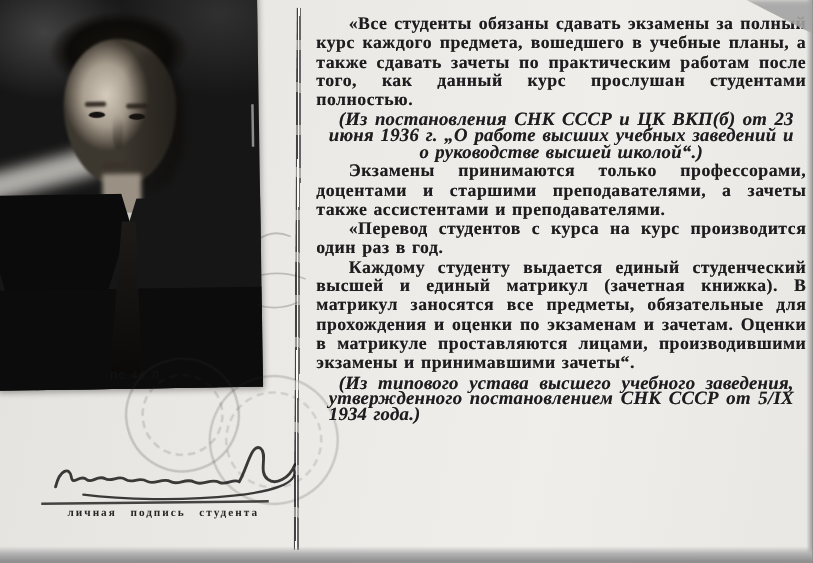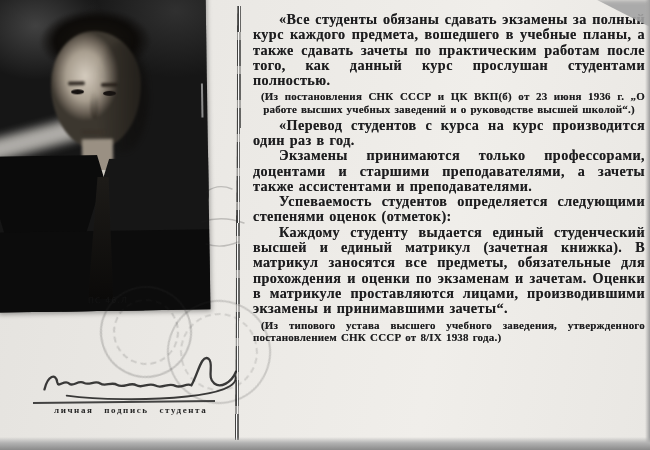--- a/index.html
+++ b/index.html
@@ -67,21 +67,21 @@
   
   .rule{position:absolute;left:236px;top:6px;width:6px;height:434px;transform:rotate(.3deg);
     background:linear-gradient(90deg,rgba(25,25,25,.8) 0 1.5px,rgba(252,252,252,.9) 1.5px 2.5px,
                rgba(45,45,45,.7) 2.5px 4px,rgba(45,45,45,0) 4px);
     -webkit-mask-image:repeating-linear-gradient(180deg,#000 0 26px,rgba(0,0,0,.5) 26px 34px);
             mask-image:repeating-linear-gradient(180deg,#000 0 26px,rgba(0,0,0,.5) 26px 34px);}
   .column{position:absolute;left:253px;top:12px;width:392px;color:#1d1d1f;text-align:justify;
     font-weight:bold;font-size:14.2px;line-height:15.3px;letter-spacing:.4px;word-spacing:1px;
     text-shadow:0 0 .4px rgba(20,20,20,.55);}
   .column p{margin:0;text-indent:26px;}
-  .column p.cite{font-size:11px;line-height:12.6px;margin:2px 0 2px;
+  .column p.cite{font-size:15px;line-height:12.6px;font-style:italic;margin:2px 10px 2px;
     text-indent:8px;letter-spacing:.2px;}
   .column p.cite.center-last{text-align-last:center;}
 </style>
 </head>
 <body>
 
 <div id="screen">
 
   <div class="photo">
     <div class="streak"></div>
@@ -122,23 +122,22 @@
     <path d="M197,33 C201,44 178,50 148,52 C108,55 58,52 28,47" fill="none" stroke="#1b1b1b" stroke-width="1.8" stroke-linecap="round"></path>
   </svg>
   <div class="sig-line"></div>
   <div class="sig-caption">личная подпись студента</div>
 
   <div class="rule"></div>
 
   <div class="column">
     <p>«Все студенты обязаны сдавать экзамены за полный курс каждого предмета, вошедшего в учебные планы, а также сдавать зачеты по практическим работам после того, как данный курс прослушан студентами полностью.</p>
     <p class="cite center-last">(Из постановления СНК СССР и ЦК ВКП(б) от 23 июня 1936 г. „О работе высших учебных заведений и о руководстве высшей школой“.)</p>
+    <p>Экзамены принимаются только профессорами, доцентами и старшими преподавателями, а зачеты также ассистентами и преподавателями.</p>
     <p>«Перевод студентов с курса на курс производится один раз в год.</p>
-    <p>Экзамены принимаются только профессорами, доцентами и старшими преподавателями, а зачеты также ассистентами и преподавателями.</p>
-    <p>Успеваемость студентов определяется следующими степенями оценок (отметок):</p>
     <p>Каждому студенту выдается единый студенческий высшей и единый матрикул (зачетная книжка). В матрикул заносятся все предметы, обязательные для прохождения и оценки по экзаменам и зачетам. Оценки в матрикуле проставляются лицами, производившими экзамены и принимавшими зачеты“.</p>
-    <p class="cite">(Из типового устава высшего учебного заведения, утвержденного постановлением СНК СССР от 8/IX 1938 года.)</p>
+    <p class="cite">(Из типового устава высшего учебного заведения, утвержденного постановлением СНК СССР от 5/IX 1934 года.)</p>
   </div>
 
   <div class="corner-tr"></div>
   <div class="edge-right"></div>
   <div class="edge-bottom"></div>
 </div>
 
 </body></html>

